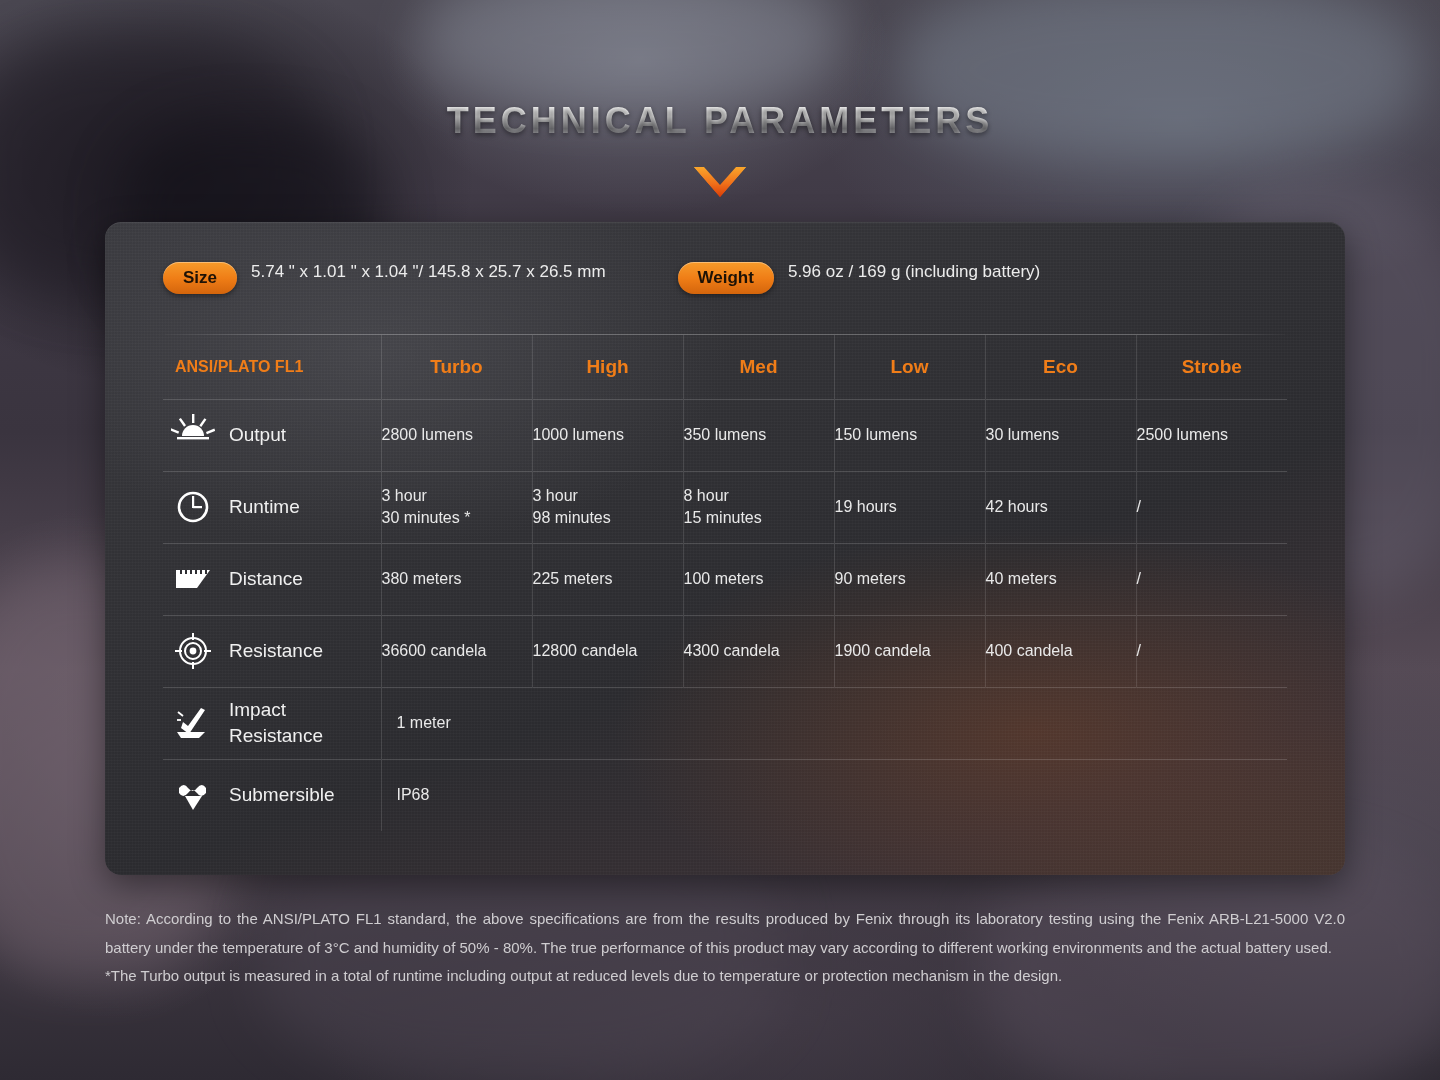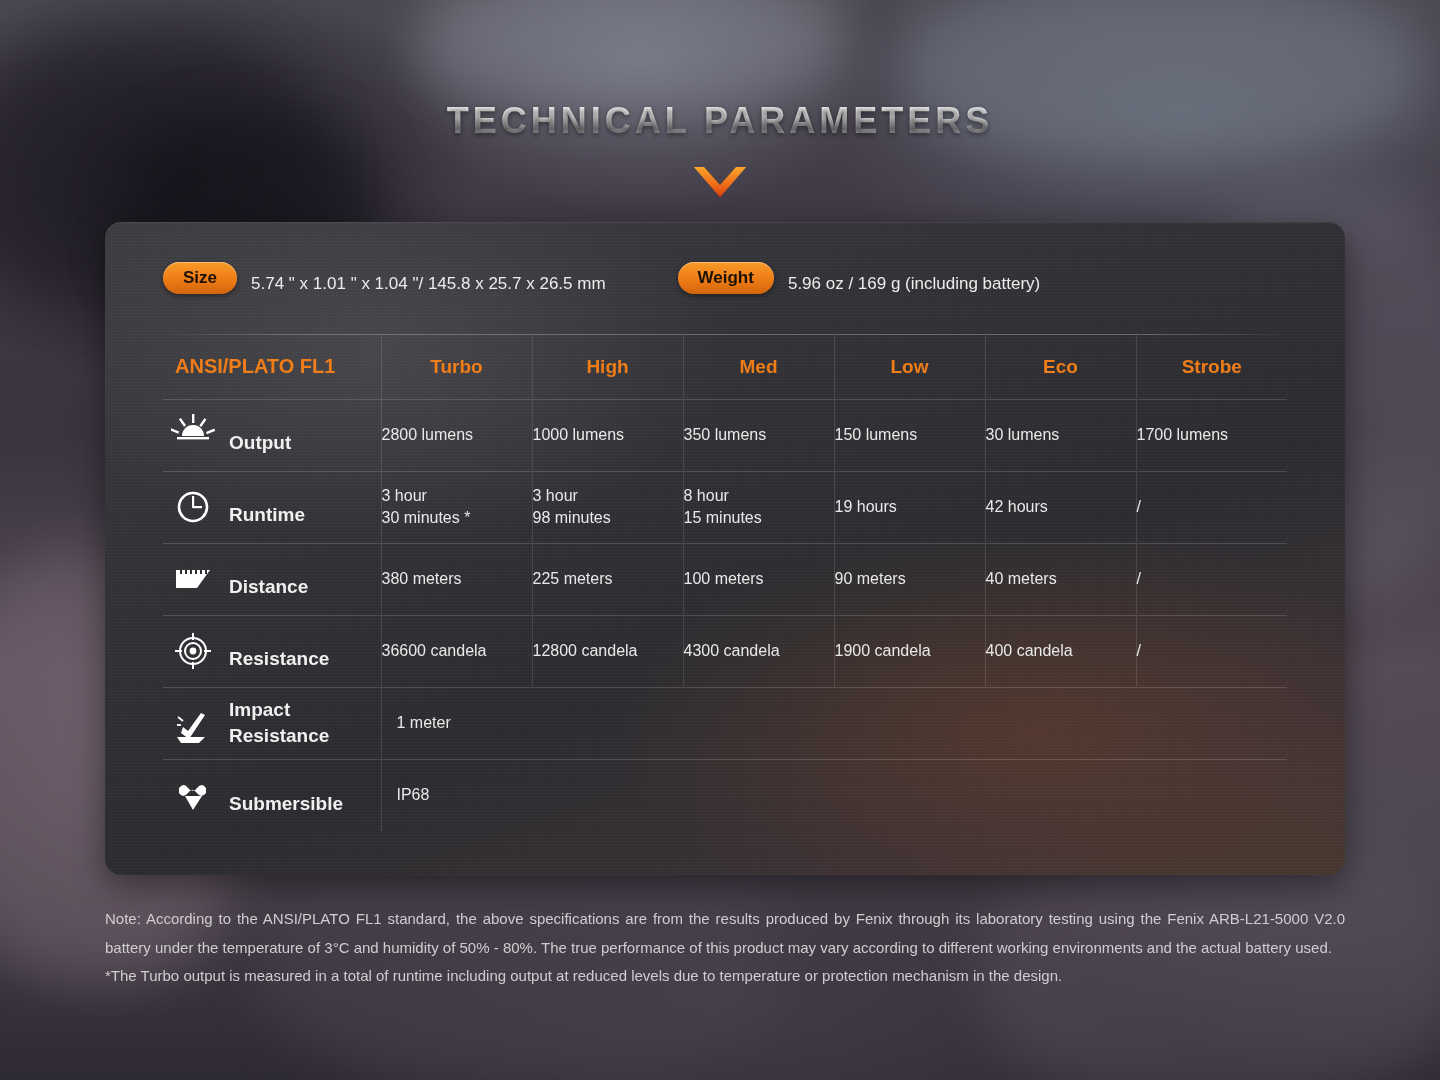--- a/index.html
+++ b/index.html
@@ -72,51 +72,51 @@
   }
   .pill {
     display: inline-flex; align-items: center; justify-content: center;
     height: 32px; padding: 0 20px; border-radius: 16px;
     background: linear-gradient(180deg, #f79b2a 0%, #ef7d16 52%, #d4650c 100%);
     color: #1d1206; font-weight: bold; font-size: 17px;
     box-shadow: 0 2px 5px rgba(0,0,0,0.4), inset 0 1px 0 rgba(255,255,255,0.35);
     white-space: nowrap;
   }
   .topval { color: #ececec; font-size: 17px; margin-left: 14px; white-space: nowrap; }
-  .topgroup { display: flex; align-items: flex-end; }
+  .topgroup { display: flex; align-items: flex-start; }
   .topgroup.second { margin-left: 72px; }
 
   .divider {
     height: 1px; margin: 0 2px;
     background: linear-gradient(90deg, rgba(255,255,255,0.02), rgba(255,255,255,0.26) 12%, rgba(255,255,255,0.26) 88%, rgba(255,255,255,0.02));
   }
 
   
   table { width: 100%; border-collapse: collapse; table-layout: fixed; }
   col.c0 { width: 218px; }
   col.cx { width: auto; }
   thead th {
     color: #f07d18; font-size: 19px; font-weight: bold;
     height: 64px; text-align: center;
     border-left: 1px solid rgba(255,255,255,0.12);
   }
-  thead th.first { text-align: left; padding-left: 12px; border-left: none; font-size: 20px; }
+  thead th.first { text-align: left; padding-left: 12px; border-left: none; font-size: 16px; }
   tbody td {
     color: #e9e9e9; font-size: 16px; 
     height: 72px;
     border-top: 1px solid rgba(255,255,255,0.16);
     border-left: 1px solid rgba(255,255,255,0.12);
     line-height: 1.35;
   }
   tbody td.label {
     text-align: left; border-left: none;
     font-size: 19px; color: #f0f0f0;
     padding-left: 8px;
   }
-  .labelwrap { display: flex; align-items: flex-end; gap: 14px; font-weight: bold; }
+  .labelwrap { display: flex; align-items: center; gap: 14px; }
   .ico { width: 44px; height: 42px; flex: 0 0 44px; display: block; }
   .spanall { font-size: 16px; padding-left: 15px; }
 
   
   .note {
     position: absolute; left: 105px; top: 905px; width: 1240px;
     color: #cfcdd0; font-size: 15px; line-height: 1.9;
     text-align: justify;
   }
   .note p { margin: 0; }
@@ -207,21 +207,21 @@
                 </g>
               </svg>
               <span>Output</span>
             </span>
           </td>
           <td>2800 lumens</td>
           <td>1000 lumens</td>
           <td>350 lumens</td>
           <td>150 lumens</td>
           <td>30 lumens</td>
-          <td>1700 lumens</td>
+          <td>2500 lumens</td>
         </tr>
 
         <tr>
           <td class="label">
             <span class="labelwrap">
               <svg class="ico" viewBox="0 0 44 42">
                 <circle cx="22" cy="21" r="14" fill="none" stroke="#ffffff" stroke-width="2.6"></circle>
                 <rect x="21" y="10" width="2.2" height="12" fill="#ffffff"></rect>
                 <rect x="22" y="20" width="9" height="2.2" fill="#ffffff"></rect>
               </svg>

